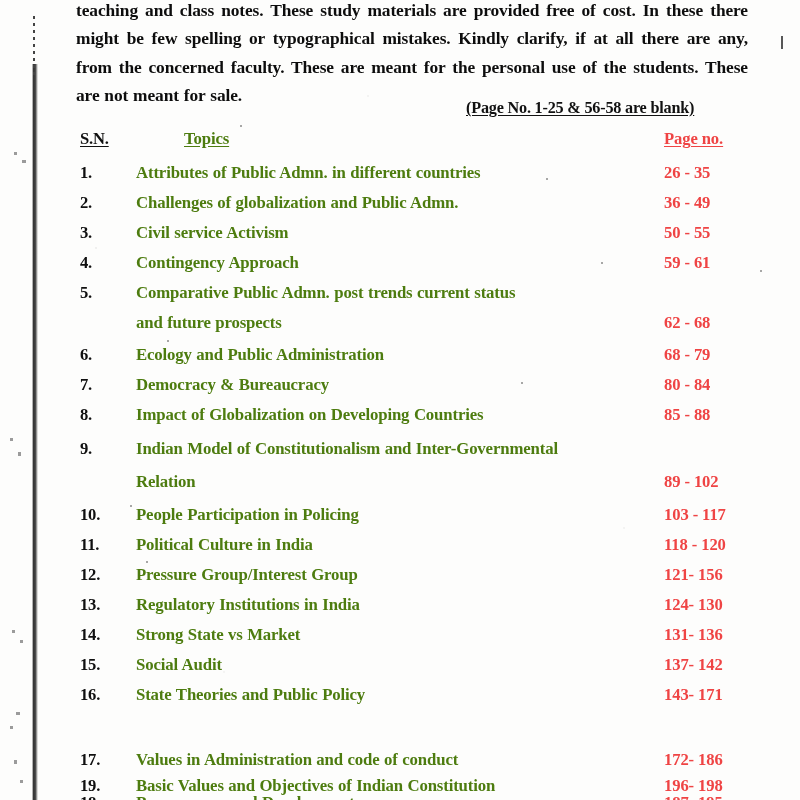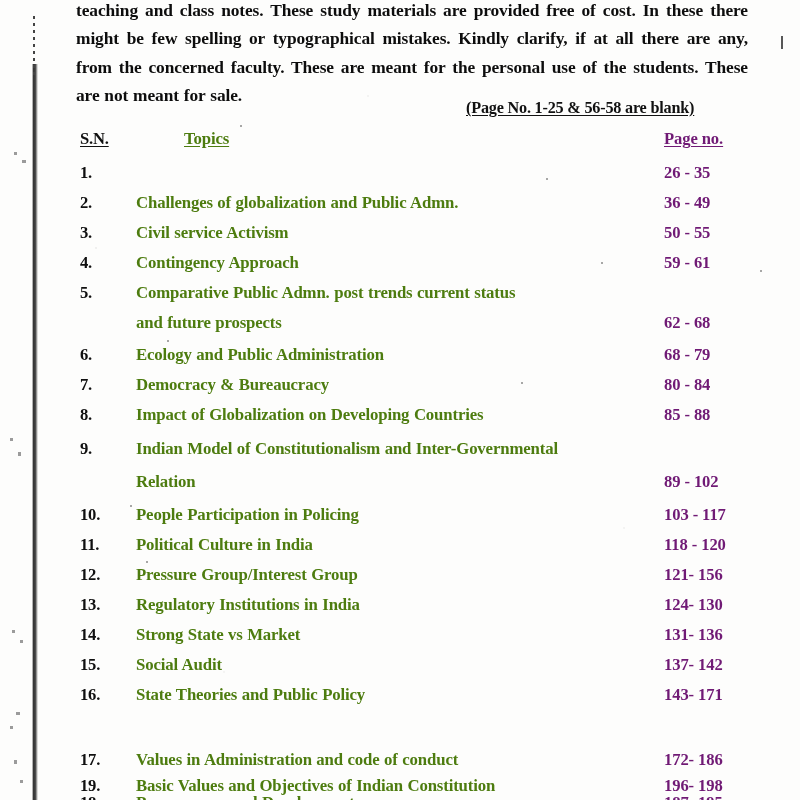--- a/index.html
+++ b/index.html
@@ -131,21 +131,21 @@
     letter-spacing: -0.15px;
     word-spacing: 0.5px;
     white-space: nowrap;
   }
   .c-page {
     position: absolute;
     left: 664px;
     width: 120px;
     font-size: 16.6px;
     font-weight: bold;
-    color: #701a75;
+    color: #ef4444;
     letter-spacing: -0.1px;
     white-space: nowrap;
   }
 
   .head .c-sn,
   .head .c-topic,
   .head .c-page {
     text-decoration: underline;
     text-underline-offset: 2px;
   }
@@ -201,20 +201,21 @@
   <div class="toc">
 
     <div class="row head" style="top:129px;padding-left:35px;">
       <span class="c-sn">S.N.</span>
       <span class="c-topic">Topics</span>
       <span class="c-page">Page no.</span>
     </div>
 
     <div class="row" style="top:163px;">
       <span class="c-sn">1.</span>
+      <span class="c-topic">Attributes of Public Admn. in different countries</span>
       <span class="c-page">26 - 35</span>
     </div>
 
     <div class="row" style="top:193px;">
       <span class="c-sn">2.</span>
       <span class="c-topic">Challenges of globalization and Public Admn.</span>
       <span class="c-page">36 - 49</span>
     </div>
 
     <div class="row" style="top:223px;">

